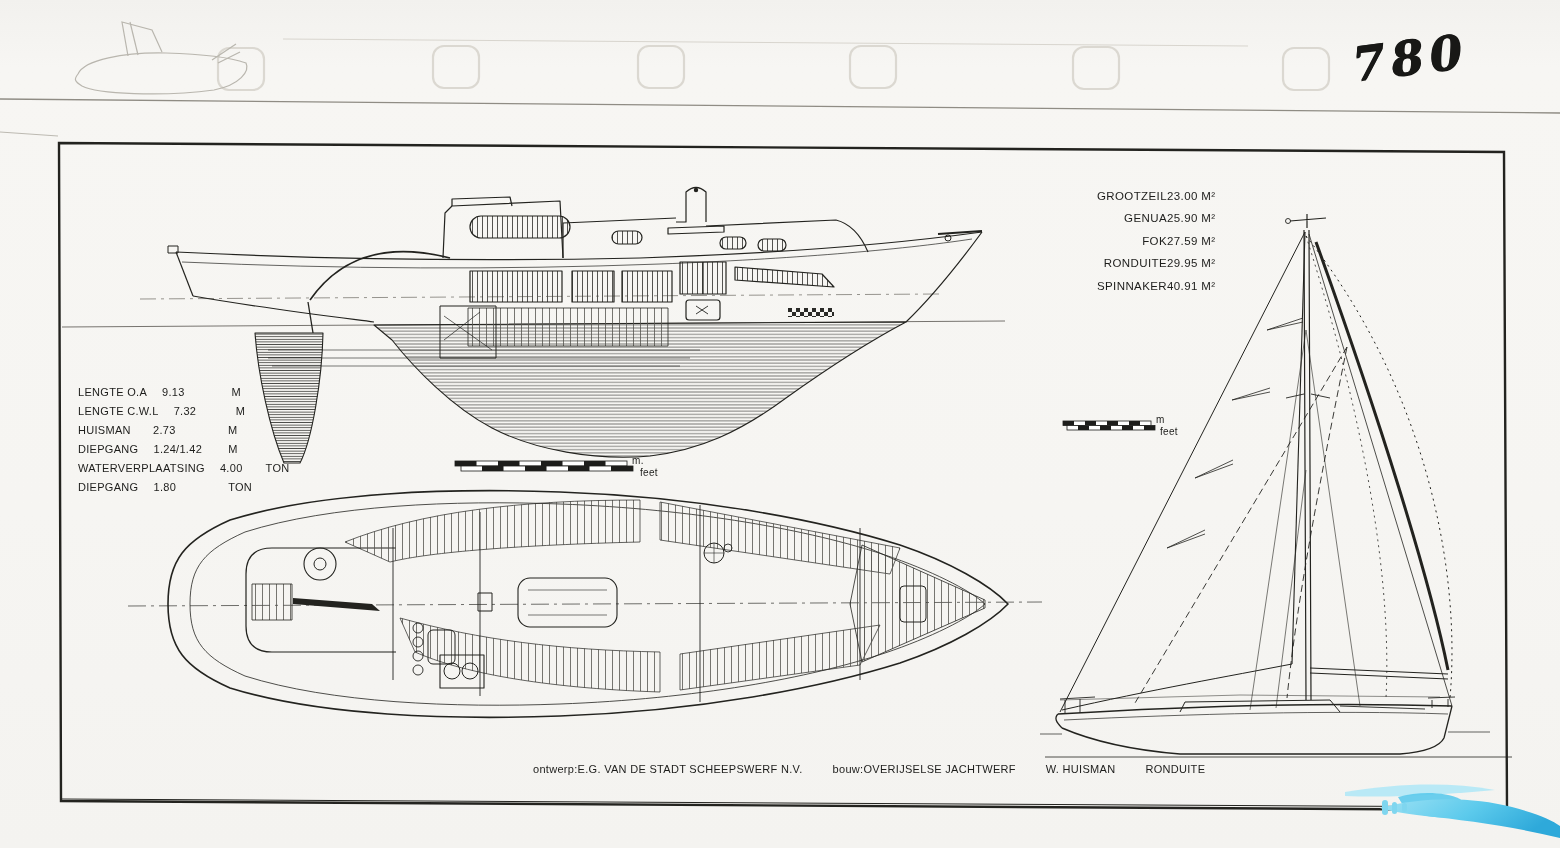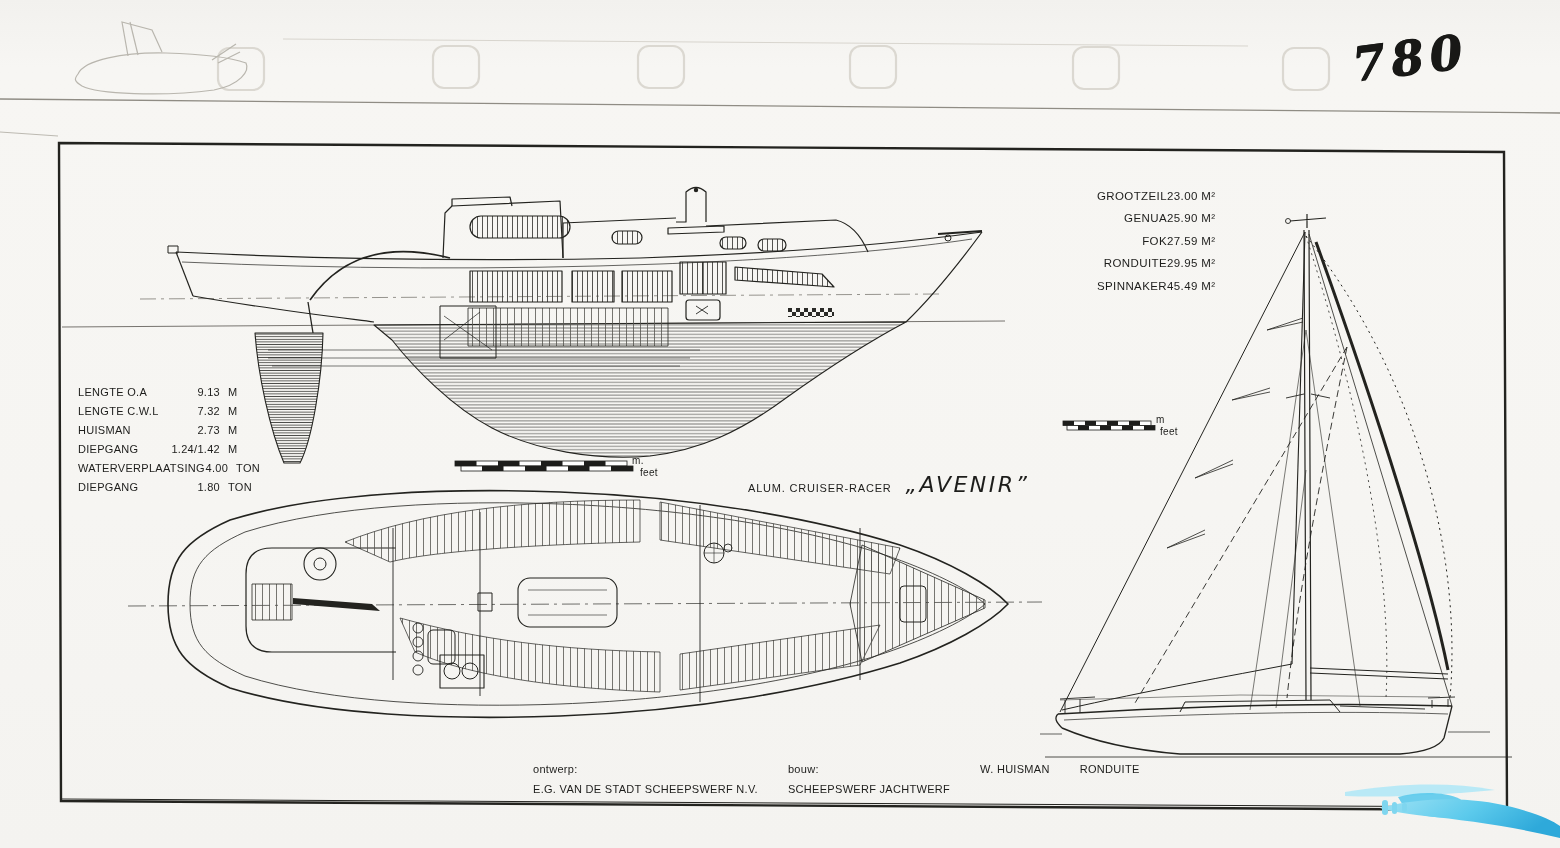--- a/index.html
+++ b/index.html
@@ -11,35 +11,35 @@
   svg.layer{position:absolute;left:0;top:0;}
   .txt{position:absolute;white-space:nowrap;}
   
   .sheet-number{
     left:1352px;top:30px;font-family:"DejaVu Serif",serif;font-style:italic;font-weight:700;
     font-size:47px;letter-spacing:6px;color:#181816;transform:rotate(-7deg);
     text-shadow:1px 0 0 #181816,0 1px 0 #181816;
   }
   
   .dims{left:78px;top:386px;width:182px;font-size:11px;letter-spacing:.3px;}
-  .dims .row{display:flex;align-items:baseline;height:19px;}
+  .dims .row{display:flex;align-items:baseline;height:19px;gap:15px;}
   .dims .lab{flex:1;}
-  .dims .val{width:52px;text-align:right;}
+  .dims .val{width:52px;}
   .dims .unit{width:32px;margin-left:8px;}
   
   .sails{left:1057px;top:190px;width:210px;font-size:11.5px;letter-spacing:.4px;}
   .sails .row{display:flex;align-items:baseline;height:22.4px;text-align:right;}
   .sails .lab{width:110px;}
   
   .title{left:748px;top:472px;display:flex;align-items:baseline;}
   .title .type{font-size:11px;letter-spacing:.8px;}
   .title .name{margin-left:14px;font-size:22px;font-style:italic;letter-spacing:2.5px;font-family:"DejaVu Sans",sans-serif;}
   
   .credits{left:533px;top:763px;display:flex;gap:30px;font-size:11px;letter-spacing:.3px;}
-  .credits .grp{display:flex;gap:8px;flex-direction:column;}
+  .credits .grp{display:flex;}
   
   .sc{font-size:10px;letter-spacing:.3px;}
 </style>
 </head>
 <body>
 
 <div class="page">
 
   <svg class="layer" width="1560" height="848" viewBox="0 0 1560 848">
     <defs>
@@ -319,40 +319,36 @@
     <div class="row">
       <span class="lab">FOK</span>
       <span class="val">27.59 M²</span>
     </div>
     <div class="row">
       <span class="lab">RONDUITE</span>
       <span class="val">29.95 M²</span>
     </div>
     <div class="row">
       <span class="lab">SPINNAKER</span>
-      <span class="val">45.49 M²</span>
+      <span class="val">40.91 M²</span>
     </div>
   </div>
 
-  <div class="txt title">
-    <span class="type">ALUM. CRUISER-RACER</span>
-    <span class="name">„AVENIR”</span>
-  </div>
 
   <div class="txt sc" style="left:632px;top:455px;">m.</div>
   <div class="txt sc" style="left:640px;top:467px;">feet</div>
   <div class="txt sc" style="left:1156px;top:414px;">m</div>
   <div class="txt sc" style="left:1160px;top:426px;">feet</div>
 
   <div class="txt credits">
     <span class="grp">
       <span>ontwerp:</span>
       <span>E.G. VAN DE STADT  SCHEEPSWERF  N.V.</span>
     </span>
     <span class="grp">
       <span>bouw:</span>
-      <span>SCHEEPSWERF JACHTWERF</span>
+      <span>OVERIJSELSE JACHTWERF</span>
     </span>
     <span>W. HUISMAN</span>
     <span>RONDUITE</span>
   </div>
 
 </div>
 
 </body></html>

